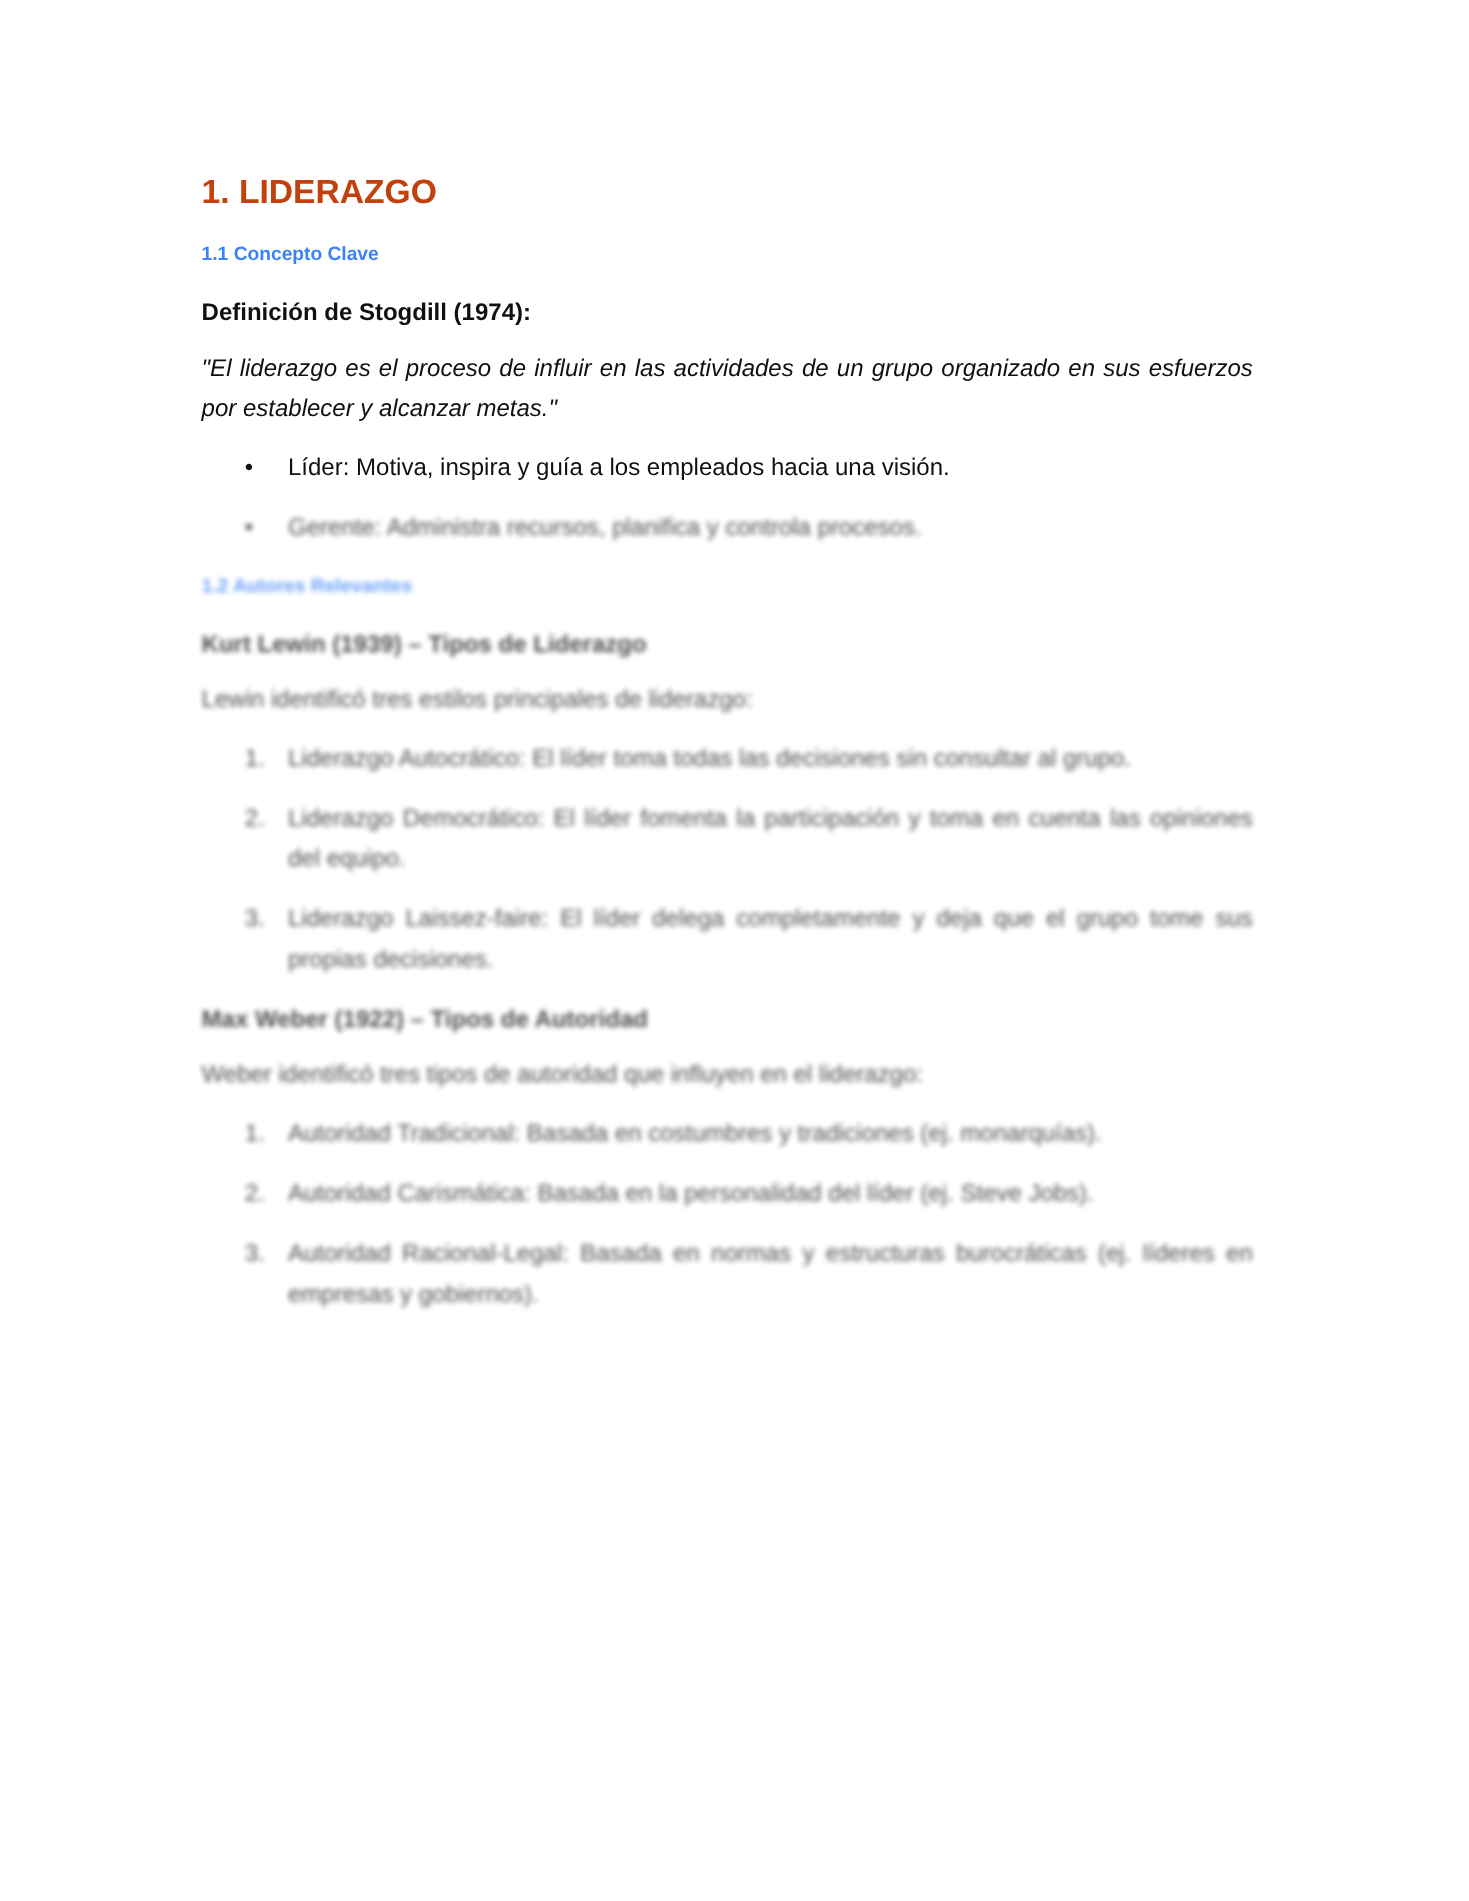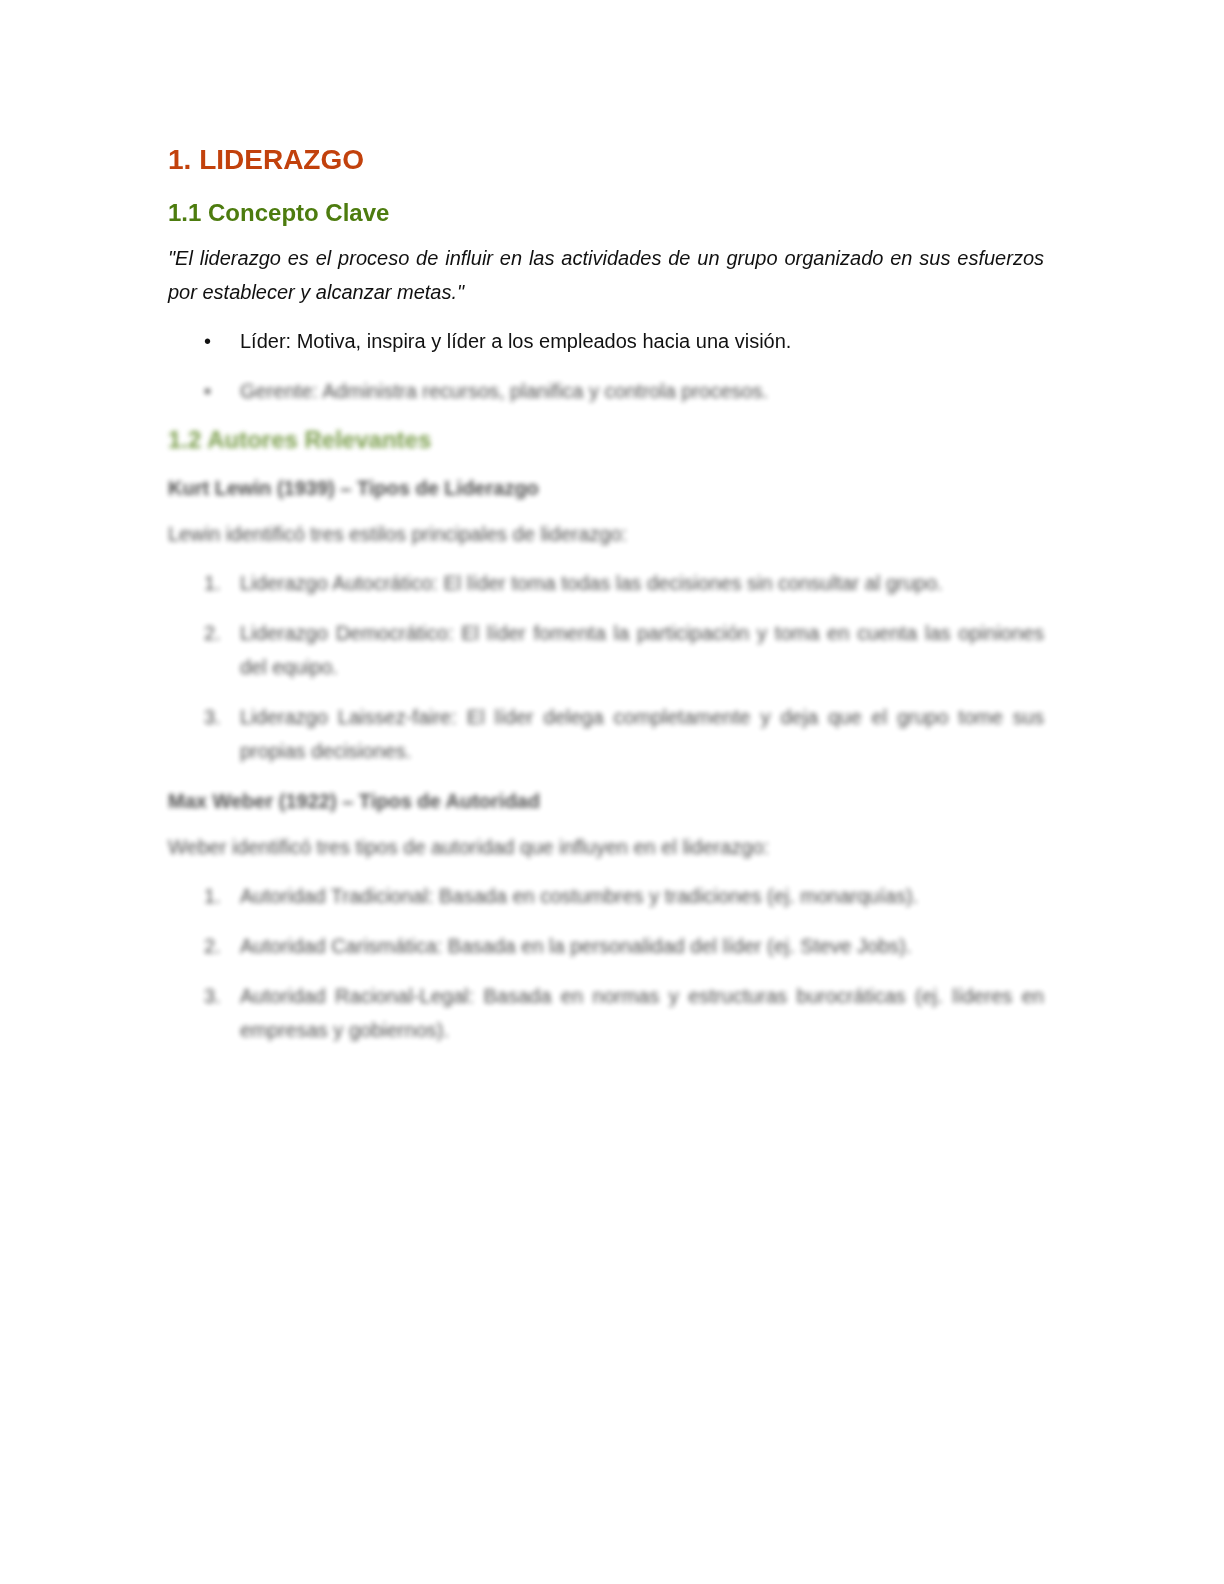--- a/index.html
+++ b/index.html
@@ -1,40 +1,41 @@
 <!DOCTYPE html>
 <html><head>
 <meta charset="utf-8">
 <style>
   html, body { margin: 0; padding: 0; background: #ffffff; }
   body { width: 1224px; height: 1584px; position: relative; overflow: hidden; font-family: "Liberation Sans", "DejaVu Sans", sans-serif; color: #111; }
   .page { position: absolute; left: 168px; top: 140px; width: 876px; }
   .h1 { color: #c2410c; font-weight: bold; font-size: 28px; margin: 0; height: 40px; line-height: 40px; }
-  .h2 { color: #4d7c0f; font-weight: bold; font-size: 24px; margin: 17px 0 0 0; line-height: 32px; }
+  .h2 { color: #3b82f6; font-weight: bold; font-size: 16px; margin: 17px 0 0 0; line-height: 32px; }
   .p { font-size: 20px; line-height: 34px; margin: 12px 0 0 0; text-align: justify; }
   .bold { font-weight: normal; }
   .ital { font-style: italic; }
   .lbl { font-size: 20px; line-height: 34px; font-weight: bold; margin: 15px 0 0 0; }
   .ul { list-style: none; padding: 0; margin: 15px 0 0 0; }
   .ul li { position: relative; padding-left: 72px; font-size: 20px; line-height: 34px; margin-bottom: 16px; }
   .ul li .bullet { position: absolute; left: 36px; top: 0; }
   .blurred { filter: blur(2.4px); opacity: 0.75; }
   .ol { list-style: none; padding: 0; margin: 15px 0 0 0; }
   .ol li { position: relative; padding-left: 72px; font-size: 20px; line-height: 34px; margin-bottom: 16px; text-align: justify; }
   .ol li .num { position: absolute; left: 36px; top: 0; }
 </style>
 </head>
 <body>
 
 <div class="page">
   <h1 class="h1">1. LIDERAZGO</h1>
   <h2 class="h2">1.1 Concepto Clave</h2>
+  <p class="lbl">Definición de Stogdill (1974):</p>
   <p class="p ital">"El liderazgo es el proceso de influir en las actividades de un grupo organizado en sus esfuerzos por establecer y alcanzar metas."</p>
   <ul class="ul">
-    <li><span class="bullet">•</span><span class="bold">Líder:</span><span> Motiva, inspira y líder a los empleados hacia una visión.</span></li>
+    <li><span class="bullet">•</span><span class="bold">Líder:</span><span> Motiva, inspira y guía a los empleados hacia una visión.</span></li>
     <li class="blurred"><span class="bullet">•</span><span class="bold">Gerente:</span><span> Administra recursos, planifica y controla procesos.</span></li>
   </ul>
 
   <div class="blurred">
     <h2 class="h2" style="margin-top:4px">1.2 Autores Relevantes</h2>
     <p class="lbl">Kurt Lewin (1939) – Tipos de Liderazgo</p>
     <p class="p">Lewin identificó tres estilos principales de liderazgo:</p>
     <ol class="ol">
       <li><span class="num">1.</span><span class="bold">Liderazgo Autocrático:</span><span> El líder toma todas las decisiones sin consultar al grupo.</span></li>
       <li><span class="num">2.</span><span class="bold">Liderazgo Democrático:</span><span> El líder fomenta la participación y toma en cuenta las opiniones del equipo.</span></li>

